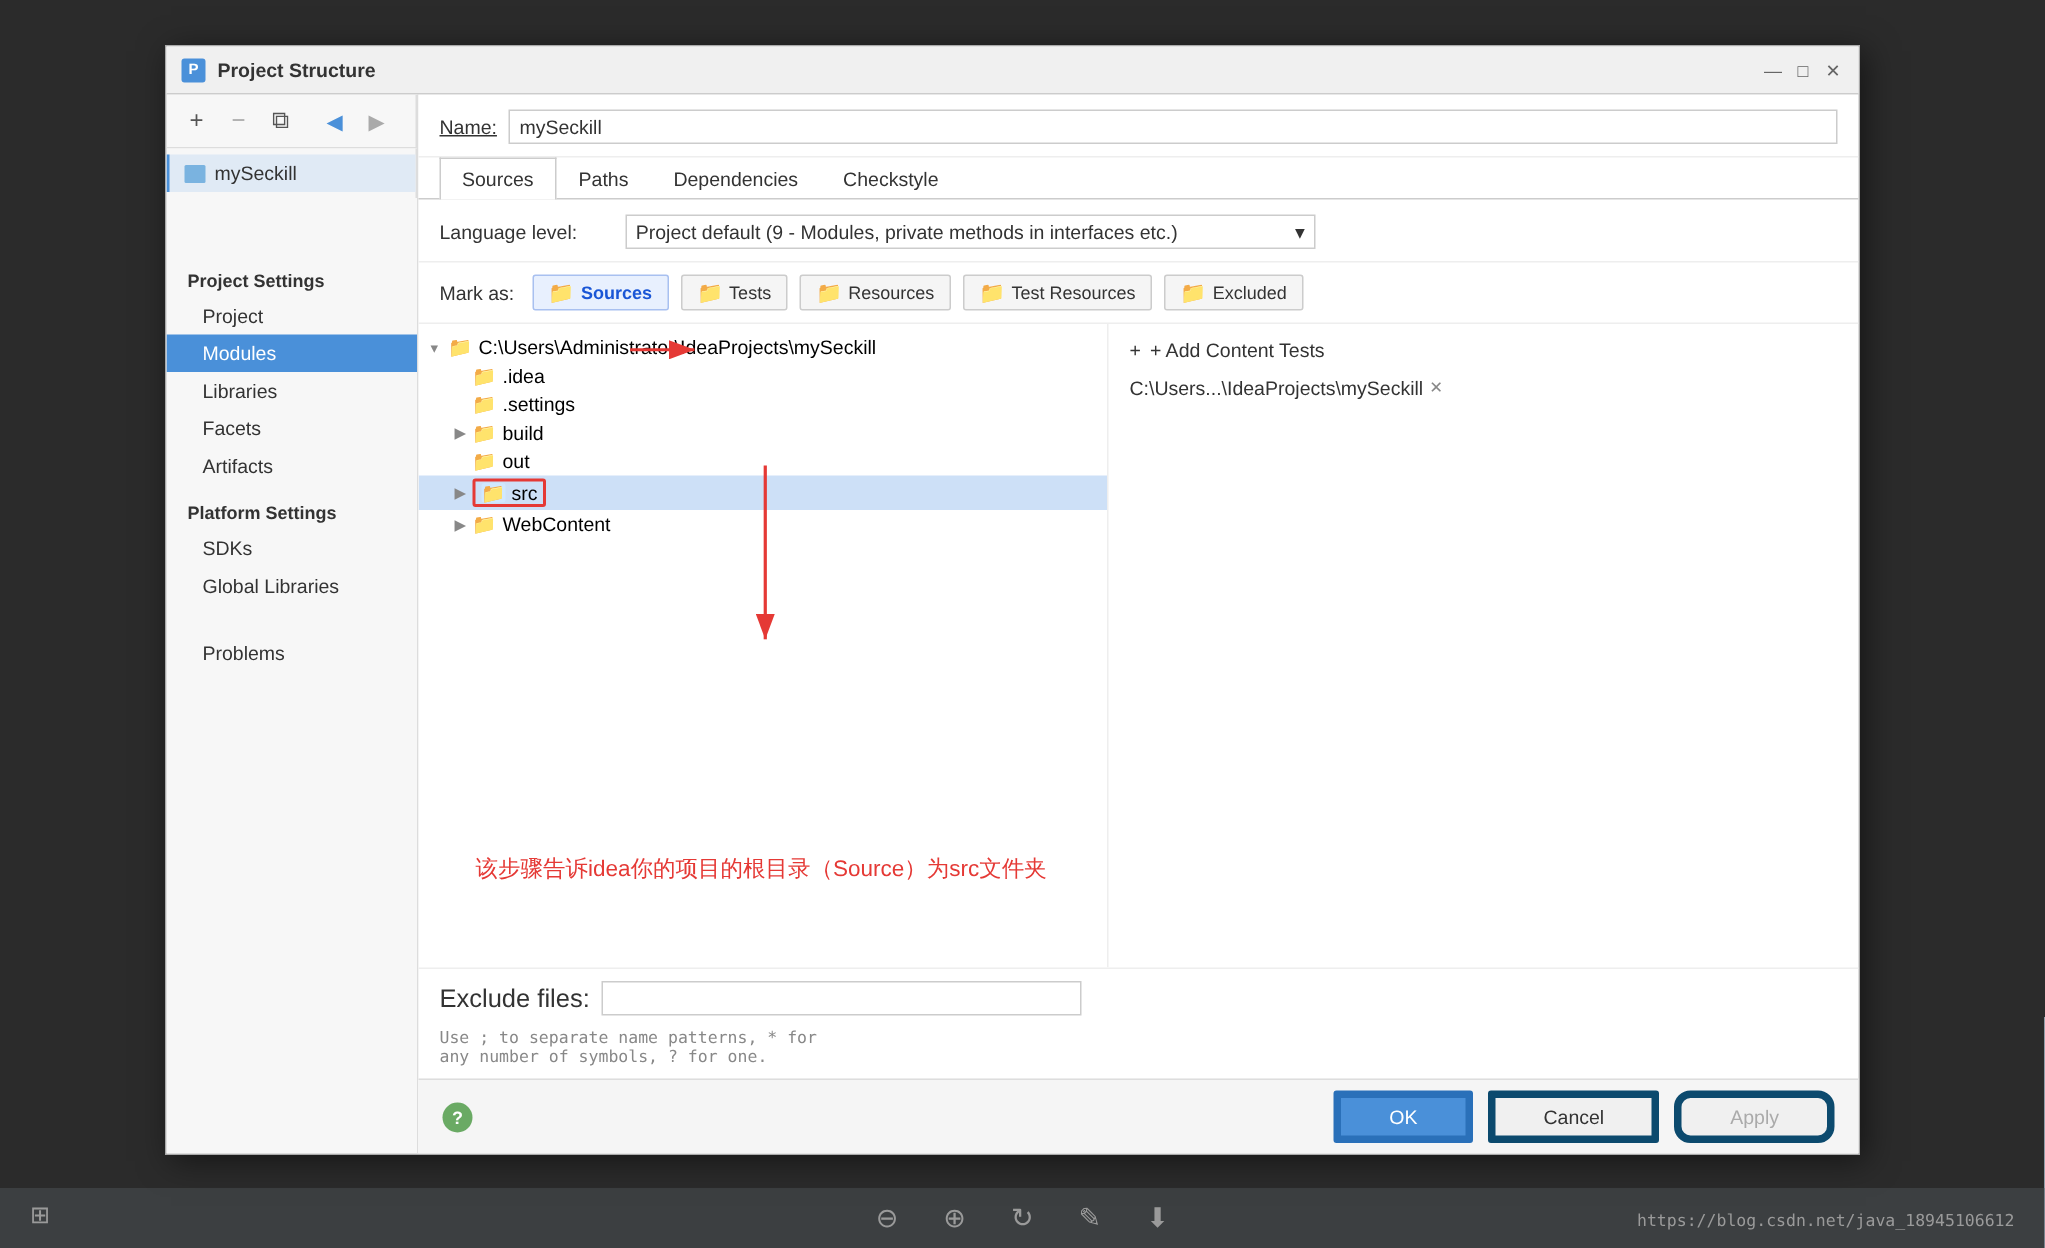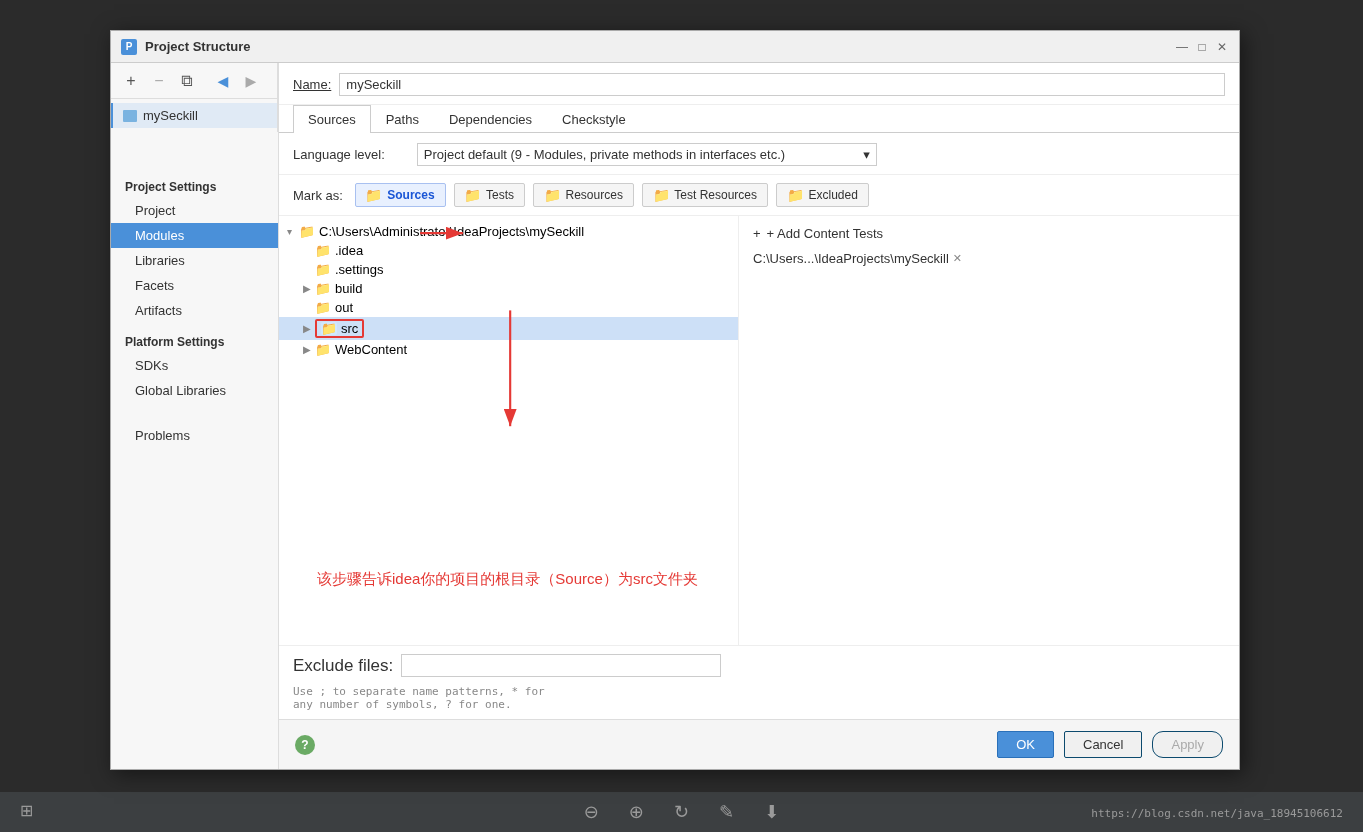--- a/index.html
+++ b/index.html
@@ -414,23 +414,23 @@
       height: 50px;
       border-top: 1px solid #ddd;
       display: flex;
       align-items: center;
       justify-content: flex-end;
       padding: 0 16px;
       gap: 10px;
       background: #f5f5f5;
     }
     .btn {
-      padding: 5px 18px;
-      font-size: 13px;
-      border: 1px solid #0c4a6e;
+      padding: 5px 32px;
+      font-size: 13px;
+      border: 5px solid #0c4a6e;
       background: #f0f0f0;
       cursor: pointer;
       border-radius: 2px;
       color: #333;
     }
     .btn.primary {
       background: #4a90d9;
       border-color: #2a70b9;
       color: white;
     }

